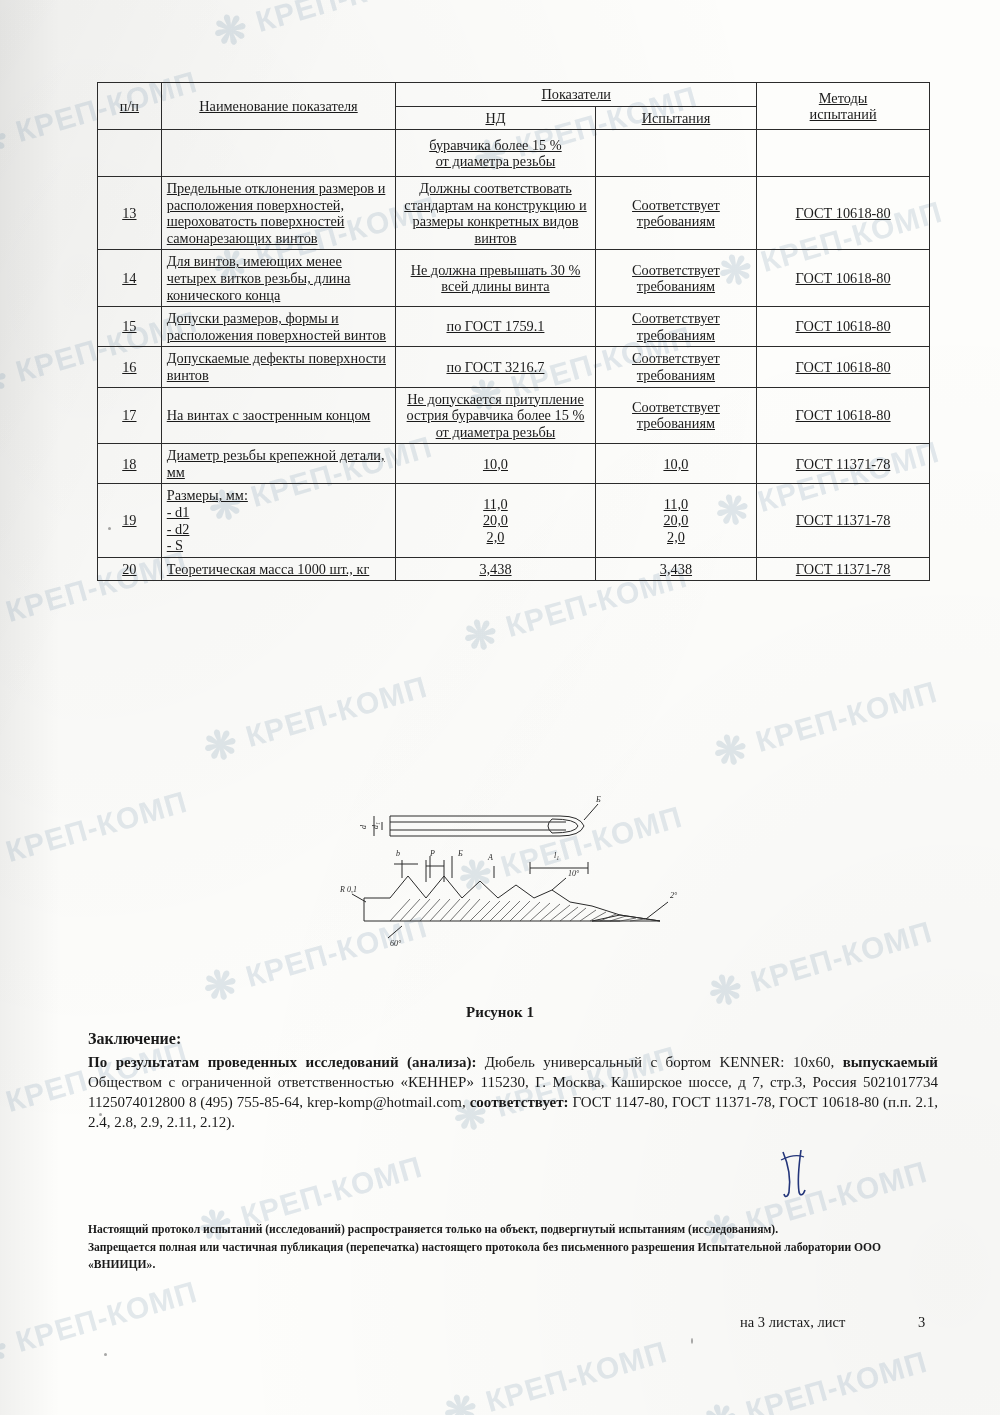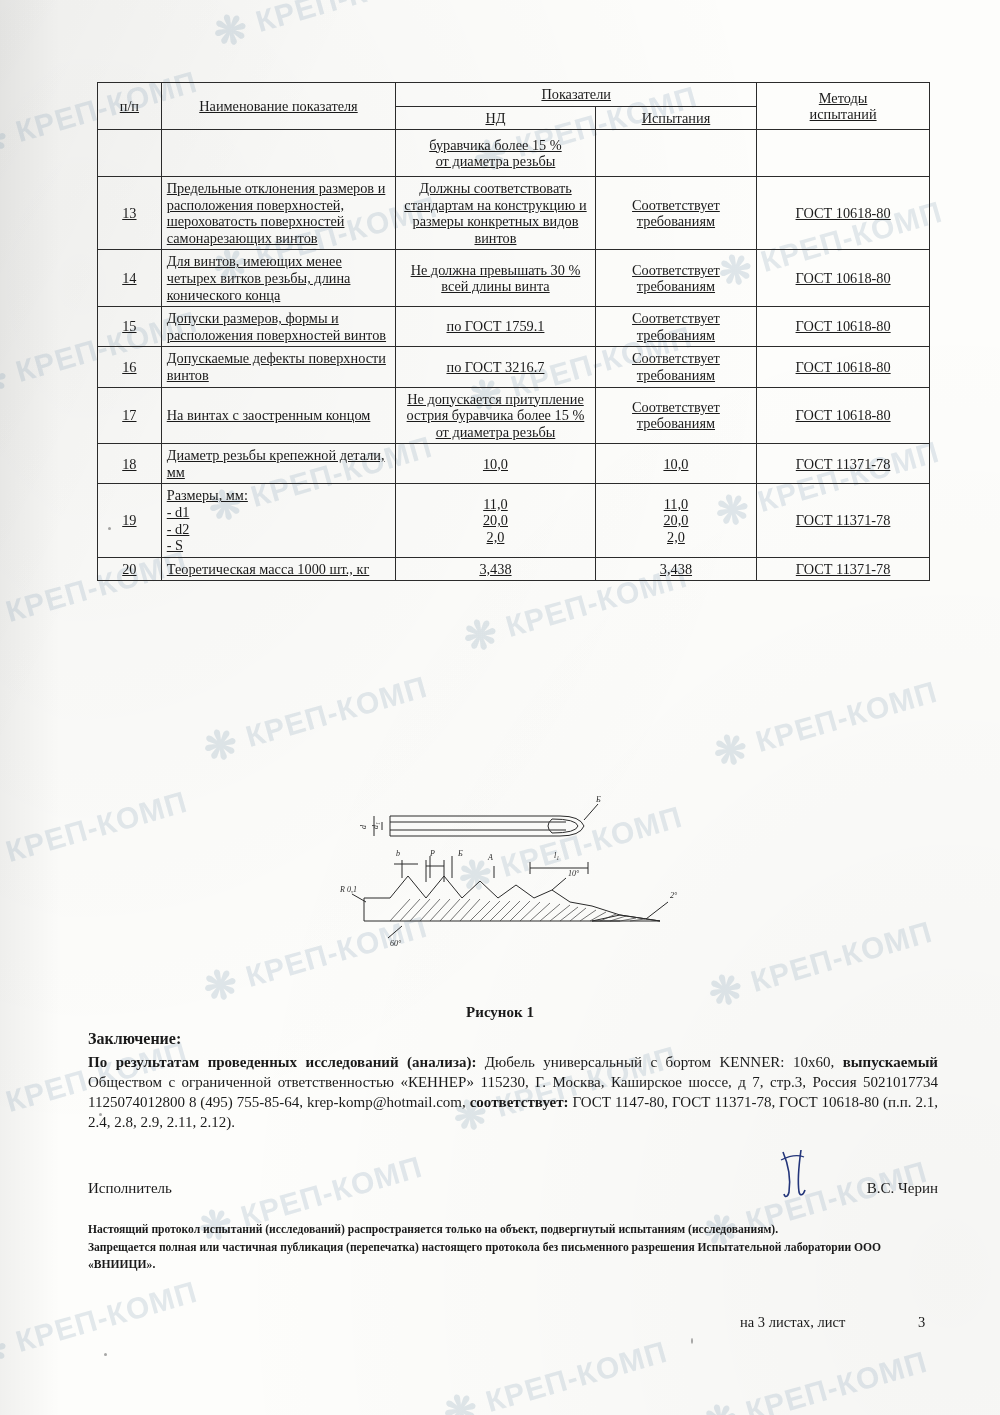--- a/index.html
+++ b/index.html
@@ -404,24 +404,20 @@
     </svg>
   </div>
 
   <div class="fig-caption">Рисунок 1</div>
 
   <div class="concl">
     <h4>Заключение:</h4>
     <p><b>По  результатам  проведенных  исследований  (анализа):</b><span> Дюбель универсальный с бортом KENNER: 10х60, </span><b>выпускаемый</b><span> Обществом  с  ограниченной  ответственностью  «КЕННЕР»   115230,  Г.  Москва, Каширское шоссе, д 7, стр.3, Россия 5021017734 1125074012800 8 (495) 755-85-64, krep-komp@hotmail.com, </span><b>соответствует:</b><span> ГОСТ 1147-80, ГОСТ 11371-78, ГОСТ 10618-80 (п.п. 2.1, 2.4, 2.8, 2.9, 2.11, 2.12).</span></p>
   </div>
 
-  <div class="sign-row">
-    <span>Исполнитель</span>
-    <span>В.С. Черин</span>
-  </div>
   <div class="sign-mark">
     <svg viewBox="0 0 50 52" width="50" height="52">
       <path d="M8 4 C14 18, 16 30, 14 44 C13 49, 10 50, 9 46" stroke="#23357a" stroke-width="1.6" fill="none"></path>
       <path d="M26 2 C24 16, 22 30, 24 44 C25 48, 28 48, 30 42" stroke="#23357a" stroke-width="1.6" fill="none"></path>
       <path d="M6 12 C14 8, 22 6, 29 9" stroke="#23357a" stroke-width="1.2" fill="none"></path>
     </svg>
   </div>
 
   <div class="footnotes">
     <div>Настоящий протокол испытаний (исследований) распространяется только на объект, подвергнутый испытаниям (исследованиям).</div>

